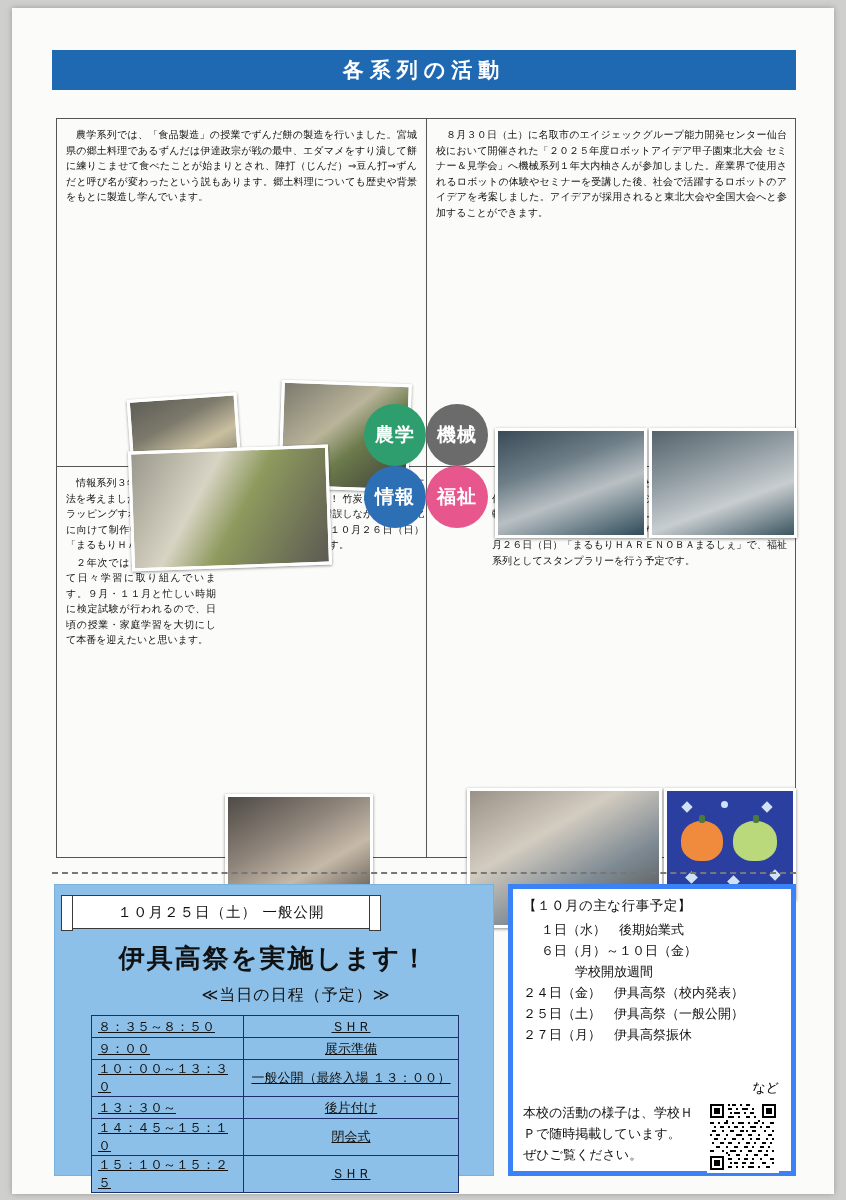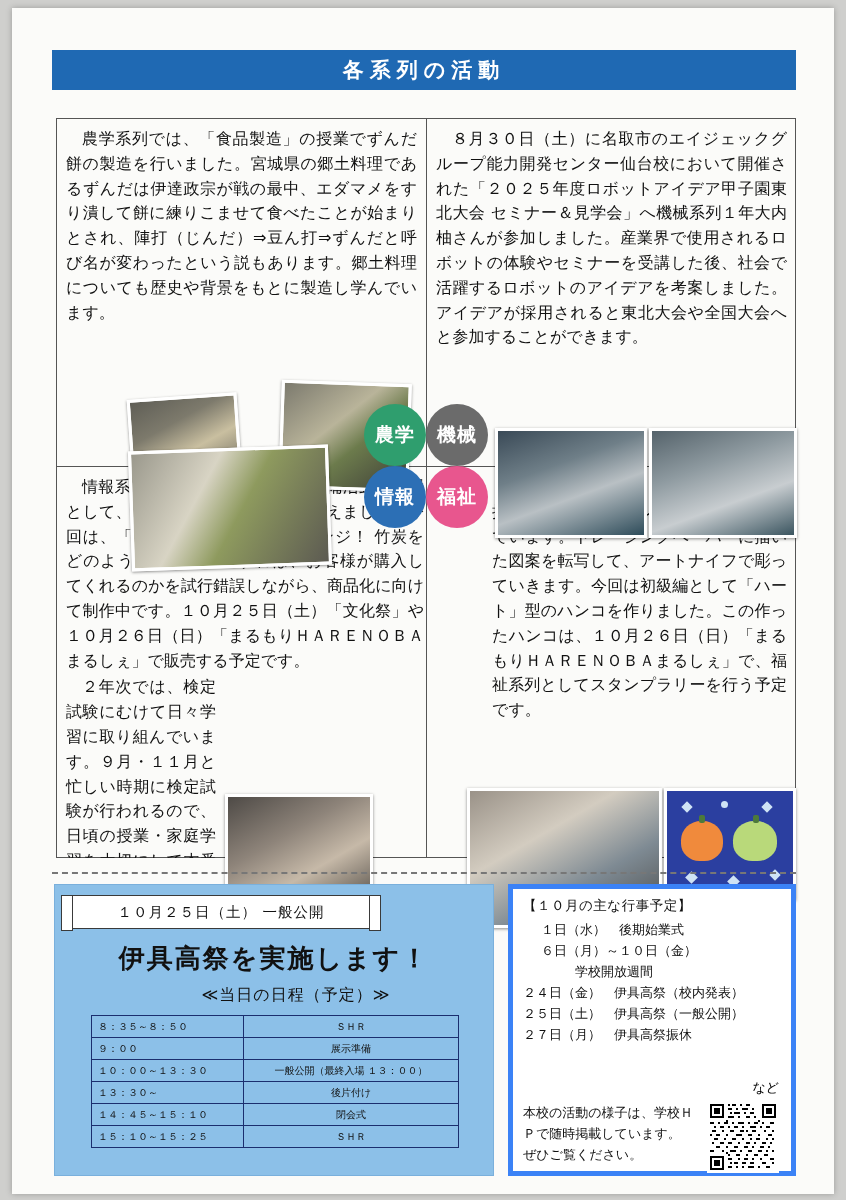--- a/index.html
+++ b/index.html
@@ -41,21 +41,21 @@
     position: absolute;
     padding: 8px 9px 4px 9px;
     overflow: hidden;
   }
   .cell.tl { left:0; top:0; width:370px; height:348px; border-right:1px solid #555; border-bottom:1px solid #555; }
   .cell.tr { left:370px; top:0; width:369px; height:348px; border-bottom:1px solid #555; }
   .cell.bl { left:0; top:348px; width:370px; height:391px; border-right:1px solid #555; }
   .cell.br { left:370px; top:348px; width:369px; height:391px; }
 
   .body-text {
-    font-size: 16px;
+    font-size: 10px;
     line-height: 1.55;
     color: #111;
     text-align: justify;
     text-justify: inter-ideograph;
   }
   .body-text p { margin: 0 0 2px 0; text-indent: 1em; }
 
   
   .badges {
     position: absolute;
@@ -147,23 +147,24 @@
     letter-spacing:2px;
   }
   .schedule-head {
     position:absolute; left:0; top:100px; width:100%;
     text-align:center; font-size:16px; color:#111; letter-spacing:1px;padding-left:44px;
   }
   table.sched {
     position:absolute; left:36px; top:130px;
     width:368px;
     border-collapse: collapse;
-    font-size: 10px;
+    font-size: 13px;
     color:#111;
     background:#8cc0e8;
+    text-decoration:underline;
   }
   table.sched td {
     border:1px solid #1b2e6e;
     height:22px;
     padding: 0 6px;
   }
   table.sched td.time { width:152px; letter-spacing:0px; }
   table.sched td.evt  { text-align:center; }
 
   

